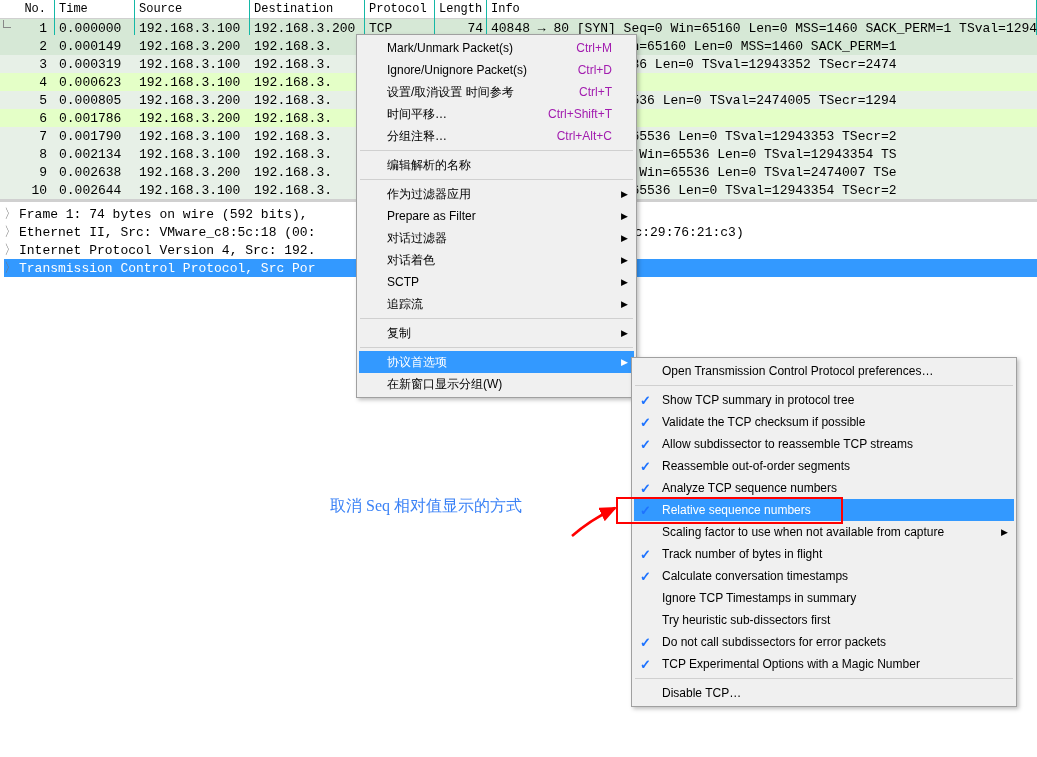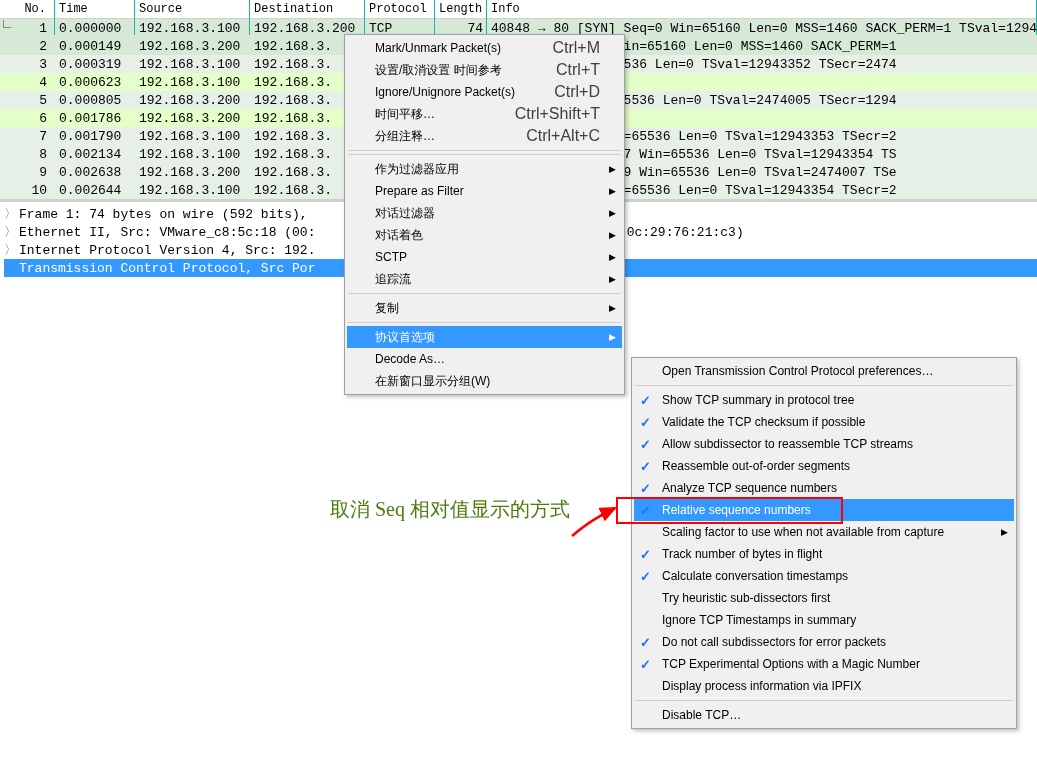--- a/index.html
+++ b/index.html
@@ -23,26 +23,26 @@
 .firstmark{position:absolute;left:3px;top:20px;width:7px;height:7px;border-left:1px solid #888;border-bottom:1px solid #888}
 
 .tree{border-top:3px solid #d0d0d0;padding:3px 0 3px 4px}
 .tree .ln{height:18px;display:flex;align-items:center;white-space:nowrap}
 .tree .exp{display:inline-block;width:11px;color:#777;margin-right:4px;text-align:center}
 .tree .sel{background:#3399ff;color:#fff}
 
 .menu{position:absolute;background:#f0f0f0;border:1px solid #a0a0a0;box-shadow:2px 2px 4px rgba(0,0,0,.25);padding:2px}
 .mi{display:flex;align-items:center;height:22px;padding:0 20px 0 28px;white-space:nowrap;cursor:default;position:relative}
 .mi.hl{background:#3399ff;color:#fff}
-.mi .k{position:absolute;right:22px;color:#404040;font-size:16px}
+.mi .k{position:absolute;right:22px;color:#a21caf;font-size:12px}
 .mi .arr{position:absolute;right:6px;font-size:9px}
 .sep{height:1px;background:#d0d0d0;margin:3px 1px}
 .chk{position:absolute;left:6px;color:#1e73ff;font-size:13px;font-weight:bold}
 
-.anno{position:absolute;color:#4d7c0f;font-size:20px;font-family:"Microsoft YaHei",SimSun}
+.anno{position:absolute;color:#3b82f6;font-size:16px;font-family:"Microsoft YaHei",SimSun}
 .arrpath{position:absolute}
 .redbox{position:absolute;border:2px solid #ff0000;pointer-events:none}
 </style>
 </head>
 <body>
 
 <div style="position:relative;width:1037px">
 
   <div class="hdr mono">
     <div class="col c-no">No.</div>
@@ -161,42 +161,45 @@
       <div class="ln">
         <span class="exp">〉</span>
         <span>Internet Protocol Version 4, Src: 192.</span>
       </div>
       <div class="ln sel">
         <span class="exp">〉</span>
         <span>Transmission Control Protocol, Src Por</span>
       </div>
     </div>
 
-  <div class="menu" id="menu1" style="left:344px;top:34px;width:275px">
+  <div class="menu" id="menu1" style="left:356px;top:34px;width:275px">
       <div class="mi">
         <span>Mark/Unmark Packet(s)</span>
         <span class="k">Ctrl+M</span>
       </div>
       <div class="mi">
+        <span>Ignore/Unignore Packet(s)</span>
+        <span class="k">Ctrl+D</span>
+      </div>
+      <div class="mi">
         <span>设置/取消设置 时间参考</span>
         <span class="k">Ctrl+T</span>
       </div>
       <div class="mi">
-        <span>Ignore/Unignore Packet(s)</span>
-        <span class="k">Ctrl+D</span>
-      </div>
-      <div class="mi">
         <span>时间平移…</span>
         <span class="k">Ctrl+Shift+T</span>
       </div>
       <div class="mi">
         <span>分组注释…</span>
         <span class="k">Ctrl+Alt+C</span>
       </div>
       <div class="sep"></div>
+      <div class="mi">
+        <span>编辑解析的名称</span>
+      </div>
       <div class="sep"></div>
       <div class="mi">
         <span>作为过滤器应用</span>
         <span class="arr">▶</span>
       </div>
       <div class="mi">
         <span>Prepare as Filter</span>
         <span class="arr">▶</span>
       </div>
       <div class="mi">
@@ -219,23 +222,20 @@
       <div class="mi">
         <span>复制</span>
         <span class="arr">▶</span>
       </div>
       <div class="sep"></div>
       <div class="mi hl">
         <span>协议首选项</span>
         <span class="arr">▶</span>
       </div>
       <div class="mi">
-        <span>Decode As…</span>
-      </div>
-      <div class="mi">
         <span>在新窗口显示分组(W)</span>
       </div>
     </div>
 
   <div class="menu" id="menu2" style="left:631px;top:357px;width:380px">
       <div class="mi">
         <span>Open Transmission Control Protocol preferences…</span>
       </div>
       <div class="sep"></div>
       <div class="mi">
@@ -268,35 +268,32 @@
       </div>
       <div class="mi">
         <span class="chk">✓</span>
         <span>Track number of bytes in flight</span>
       </div>
       <div class="mi">
         <span class="chk">✓</span>
         <span>Calculate conversation timestamps</span>
       </div>
       <div class="mi">
+        <span>Ignore TCP Timestamps in summary</span>
+      </div>
+      <div class="mi">
         <span>Try heuristic sub-dissectors first</span>
       </div>
       <div class="mi">
-        <span>Ignore TCP Timestamps in summary</span>
-      </div>
-      <div class="mi">
         <span class="chk">✓</span>
         <span>Do not call subdissectors for error packets</span>
       </div>
       <div class="mi">
         <span class="chk">✓</span>
         <span>TCP Experimental Options with a Magic Number</span>
-      </div>
-      <div class="mi">
-        <span>Display process information via IPFIX</span>
       </div>
       <div class="sep"></div>
       <div class="mi">
         <span>Disable TCP…</span>
       </div>
     </div>
 
   <div class="redbox" style="left:616px;top:497px;width:223px;height:23px"></div>
 
   <div class="anno" style="left:330px;top:496px">取消 Seq 相对值显示的方式</div>

